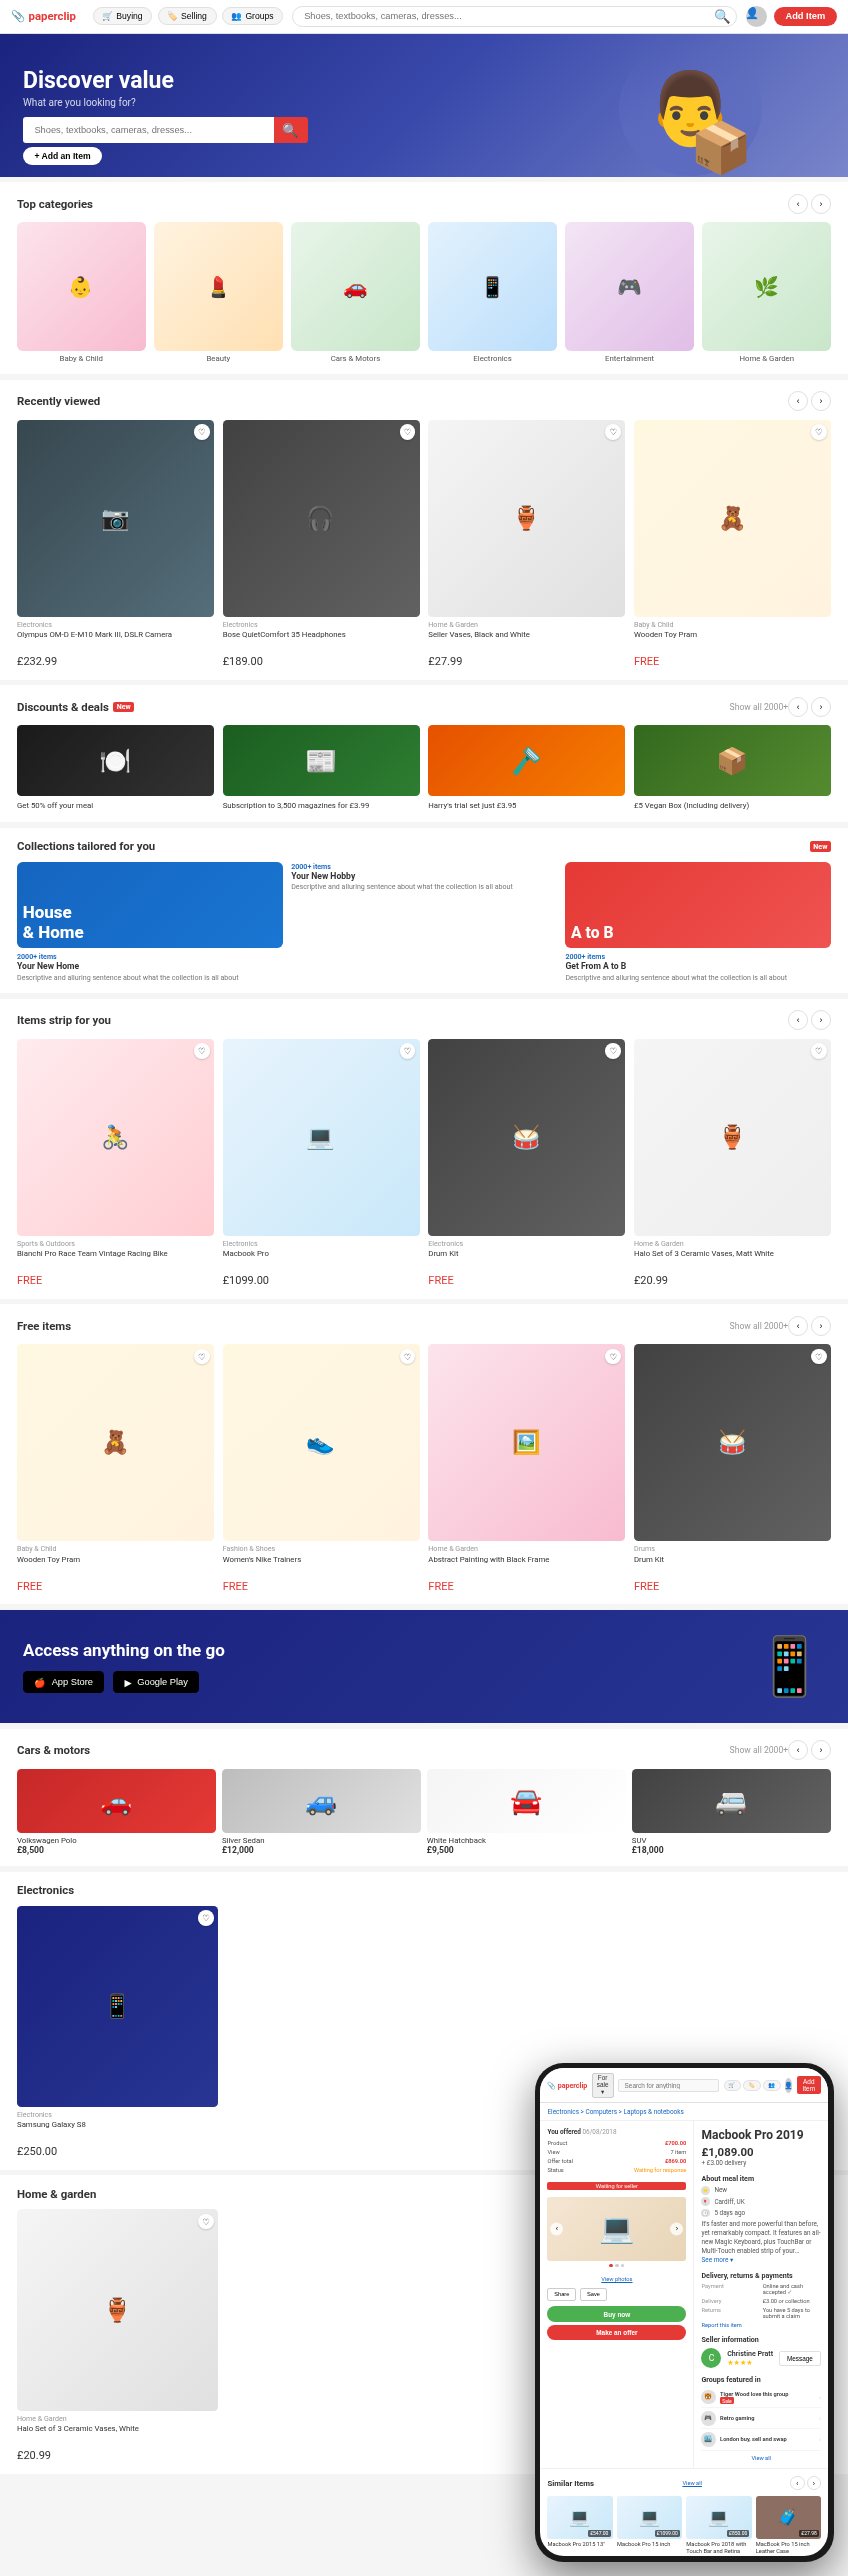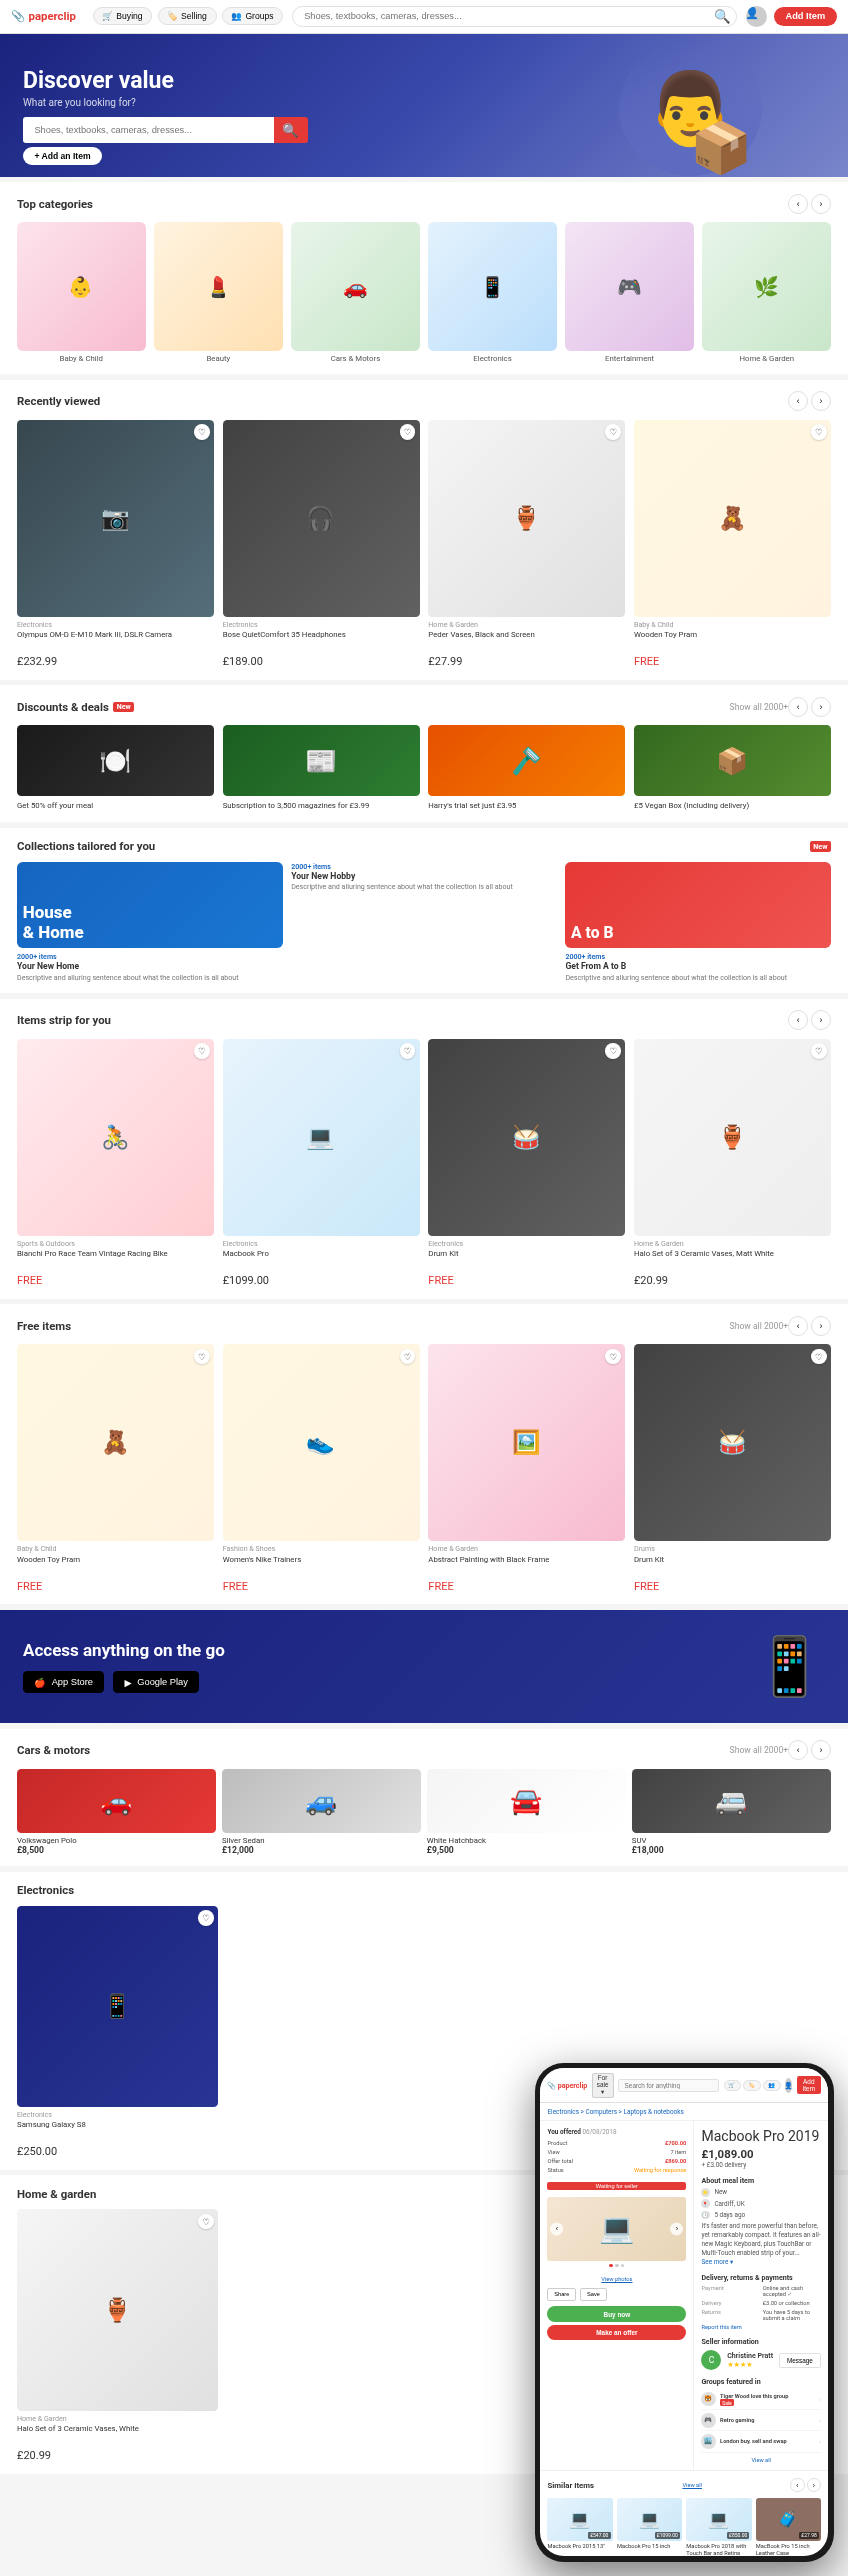--- a/index.html
+++ b/index.html
@@ -107,21 +107,21 @@
     .pd-dot.active { background: #e53935; }
     .pd-view-photos { text-align: center; margin-top: 2.9px; }
     .pd-view-photos a { font-size: 5.7px; color: #1565c0; text-decoration: underline; }
     .pd-actions { display: flex; gap: 4.3px; margin-top: 4.3px; }
     .pd-share-btn { background: none; border: 0.7px solid #ccc; border-radius: 2.1px; padding: 2.1px 5.7px; font-size: 5.7px; cursor: pointer; }
     .pd-save-btn { background: none; border: 0.7px solid #ccc; border-radius: 2.1px; padding: 2.1px 5.7px; font-size: 5.7px; cursor: pointer; }
     .pd-buy-btn { background: #4caf50; color: white; border: none; border-radius: 14.3px; padding: 4.3px 0; font-size: 6.4px; font-weight: 700; cursor: pointer; width: 100%; margin-top: 5.7px; }
     .pd-make-offer-btn { background: #e53935; color: white; border: none; border-radius: 14.3px; padding: 4.3px 0; font-size: 6.4px; font-weight: 700; cursor: pointer; width: 100%; margin-top: 2.9px; }
     
     .pd-right { flex: 1; padding: 7.1px; }
-    .pd-title { font-size: 14px; font-weight: 400; color: #333; }
+    .pd-title { font-size: 12px; font-weight: 700; color: #333; }
     .pd-price { font-size: 11.4px; font-weight: 700; color: #333; margin-top: 2.9px; }
     .pd-delivery { font-size: 6.4px; color: #555; }
     .pd-section-title { font-size: 7.1px; font-weight: 700; color: #333; margin: 7.1px 0 2.9px; }
     .pd-detail-row { display: flex; align-items: center; gap: 4.3px; font-size: 6.4px; color: #555; margin-bottom: 2.9px; }
     .pd-detail-icon { width: 8.6px; height: 8.6px; background: #e0e0e0; border-radius: 50%; display: flex; align-items: center; justify-content: center; font-size: 5px; }
     .pd-desc { font-size: 6.4px; color: #555; line-height: 1.4; }
     .pd-see-more { font-size: 6.4px; color: #1565c0; cursor: pointer; }
     .pd-delivery-grid { display: grid; grid-template-columns: 1fr 1fr; gap: 2.9px; }
     .pd-delivery-item { font-size: 5.7px; color: #555; }
     .pd-delivery-label { font-size: 5.7px; color: #999; }
@@ -301,21 +301,21 @@
       </div>
       <div class="item-category">Electronics</div>
       <div class="item-title">Bose QuietComfort 35 Headphones</div>
       <div class="item-price">£189.00</div>
     </div>
     <div class="item-card">
       <div class="item-img bg-vase">🏺
         <div class="item-img-wishlist">♡</div>
       </div>
       <div class="item-category">Home &amp; Garden</div>
-      <div class="item-title">Peder Vases, Black and Screen</div>
+      <div class="item-title">Seller Vases, Black and White</div>
       <div class="item-price">£27.99</div>
     </div>
     <div class="item-card">
       <div class="item-img bg-toy">🧸
         <div class="item-img-wishlist">♡</div>
       </div>
       <div class="item-category">Baby &amp; Child</div>
       <div class="item-title">Wooden Toy Pram</div>
       <div class="item-price free">FREE</div>
     </div>

